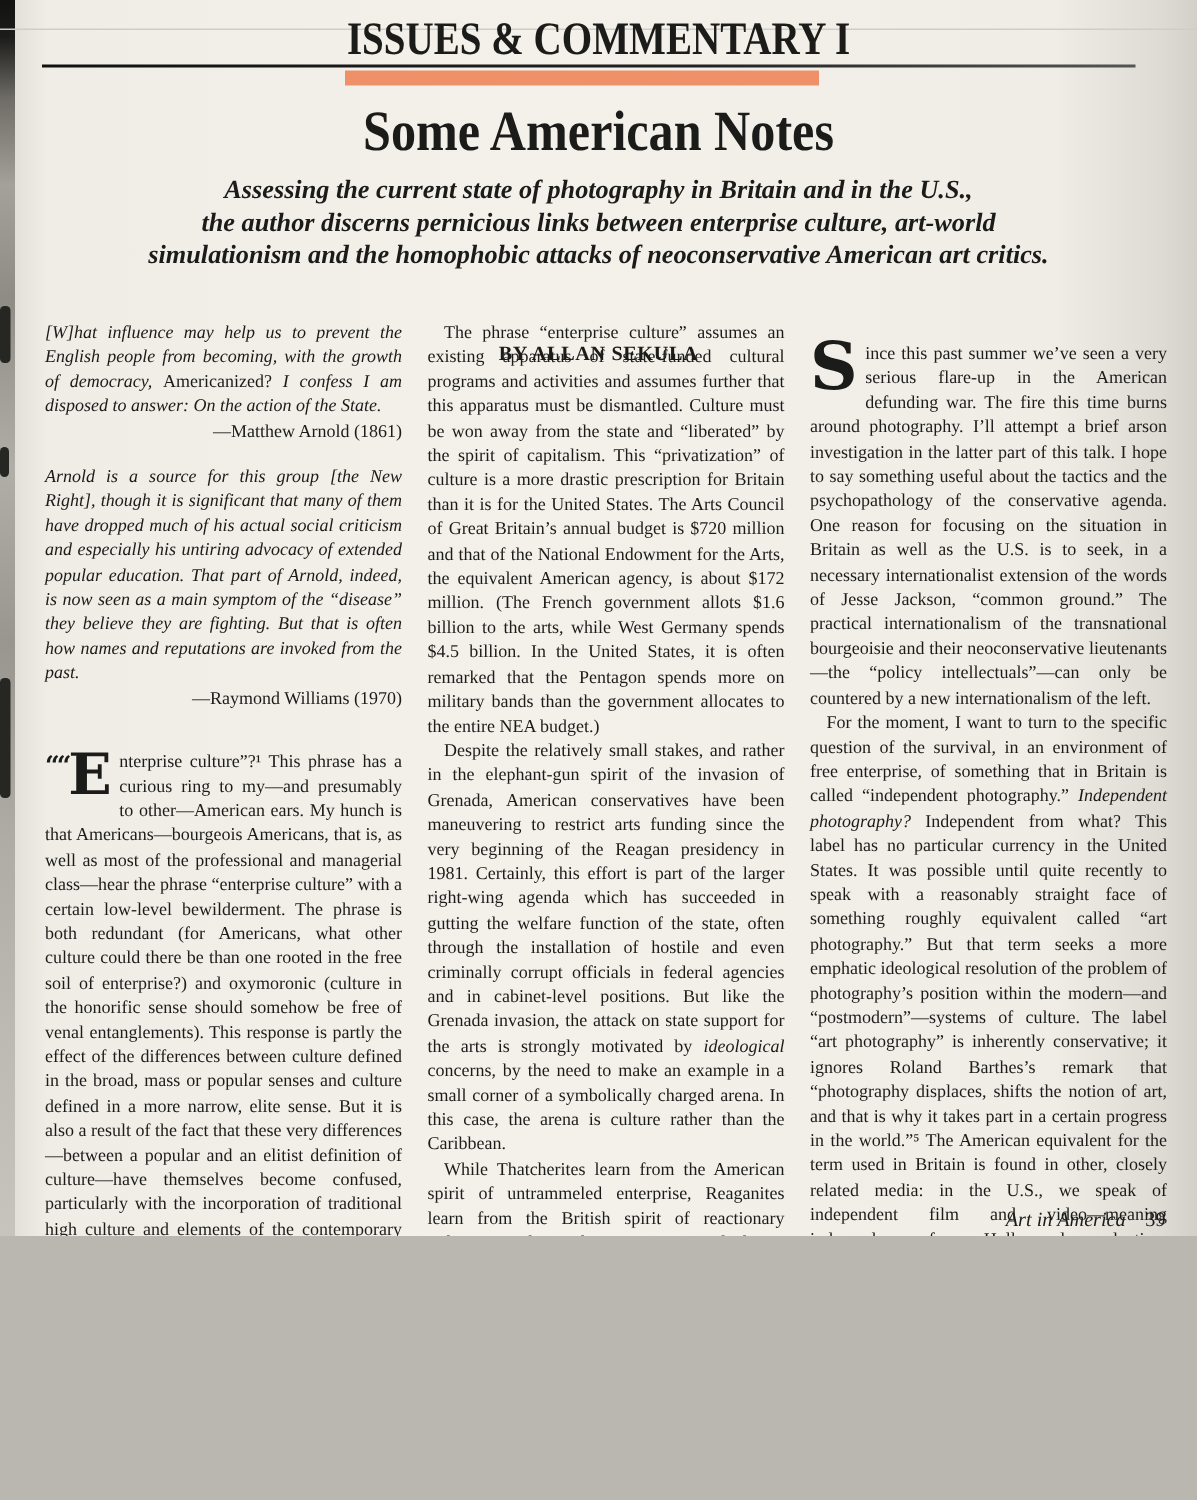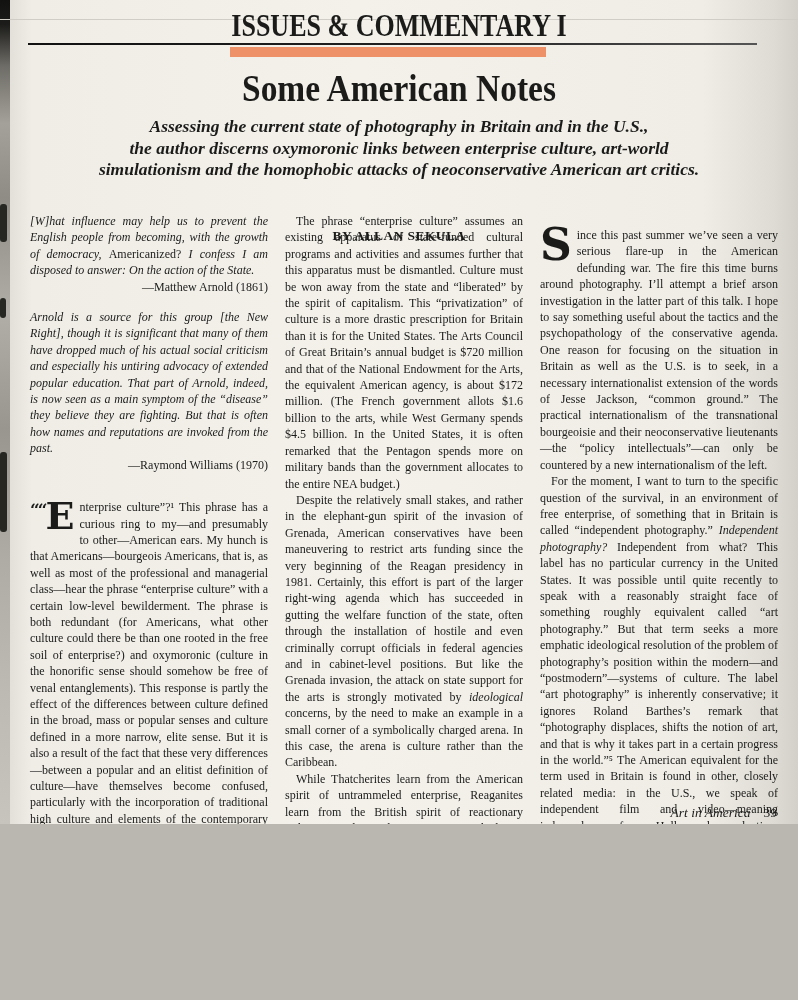--- a/index.html
+++ b/index.html
@@ -62,21 +62,21 @@
   <div class="blob" style="left:0;top:298px;width:6px;height:20px;"></div>
   <div class="blob" style="left:0;top:452px;width:7px;height:80px;"></div>
   <div class="crease"></div>
 
   <div class="kicker">ISSUES &amp; COMMENTARY I</div>
   <div class="header-rule"></div>
   <div class="accent-bar" style="background-color: rgb(239, 145, 104);"></div>
 
   <div class="title">Some American Notes</div>
   <div class="standfirst">Assessing the current state of photography in Britain and in the U.S.,
-the author discerns oxymoronic links between enterprise culture, art-world
+the author discerns pernicious links between enterprise culture, art-world
 simulationism and the homophobic attacks of neoconservative American art critics.</div>
   <div class="byline">BY ALLAN SEKULA</div>
 
   <div class="cols">
 
     <div class="col">
       <p class="epigraph"><i>[W]hat influence may help us to prevent the English people from becoming, with the growth of democracy, </i><span>Americanized?</span><i> I confess I am disposed to answer: On the action of the State.</i></p>
       <p class="attrib">—Matthew Arnold (1861)</p>
       <div class="gap-md"></div>
       <p class="epigraph"><i>Arnold is a source for this group [the New Right], though it is significant that many of them have dropped much of his actual social criticism and especially his untiring advocacy of extended popular education. That part of Arnold, indeed, is now seen as a main symptom of the “disease” they believe they are fighting. But that is often how names and reputations are invoked from the past.</i></p>

